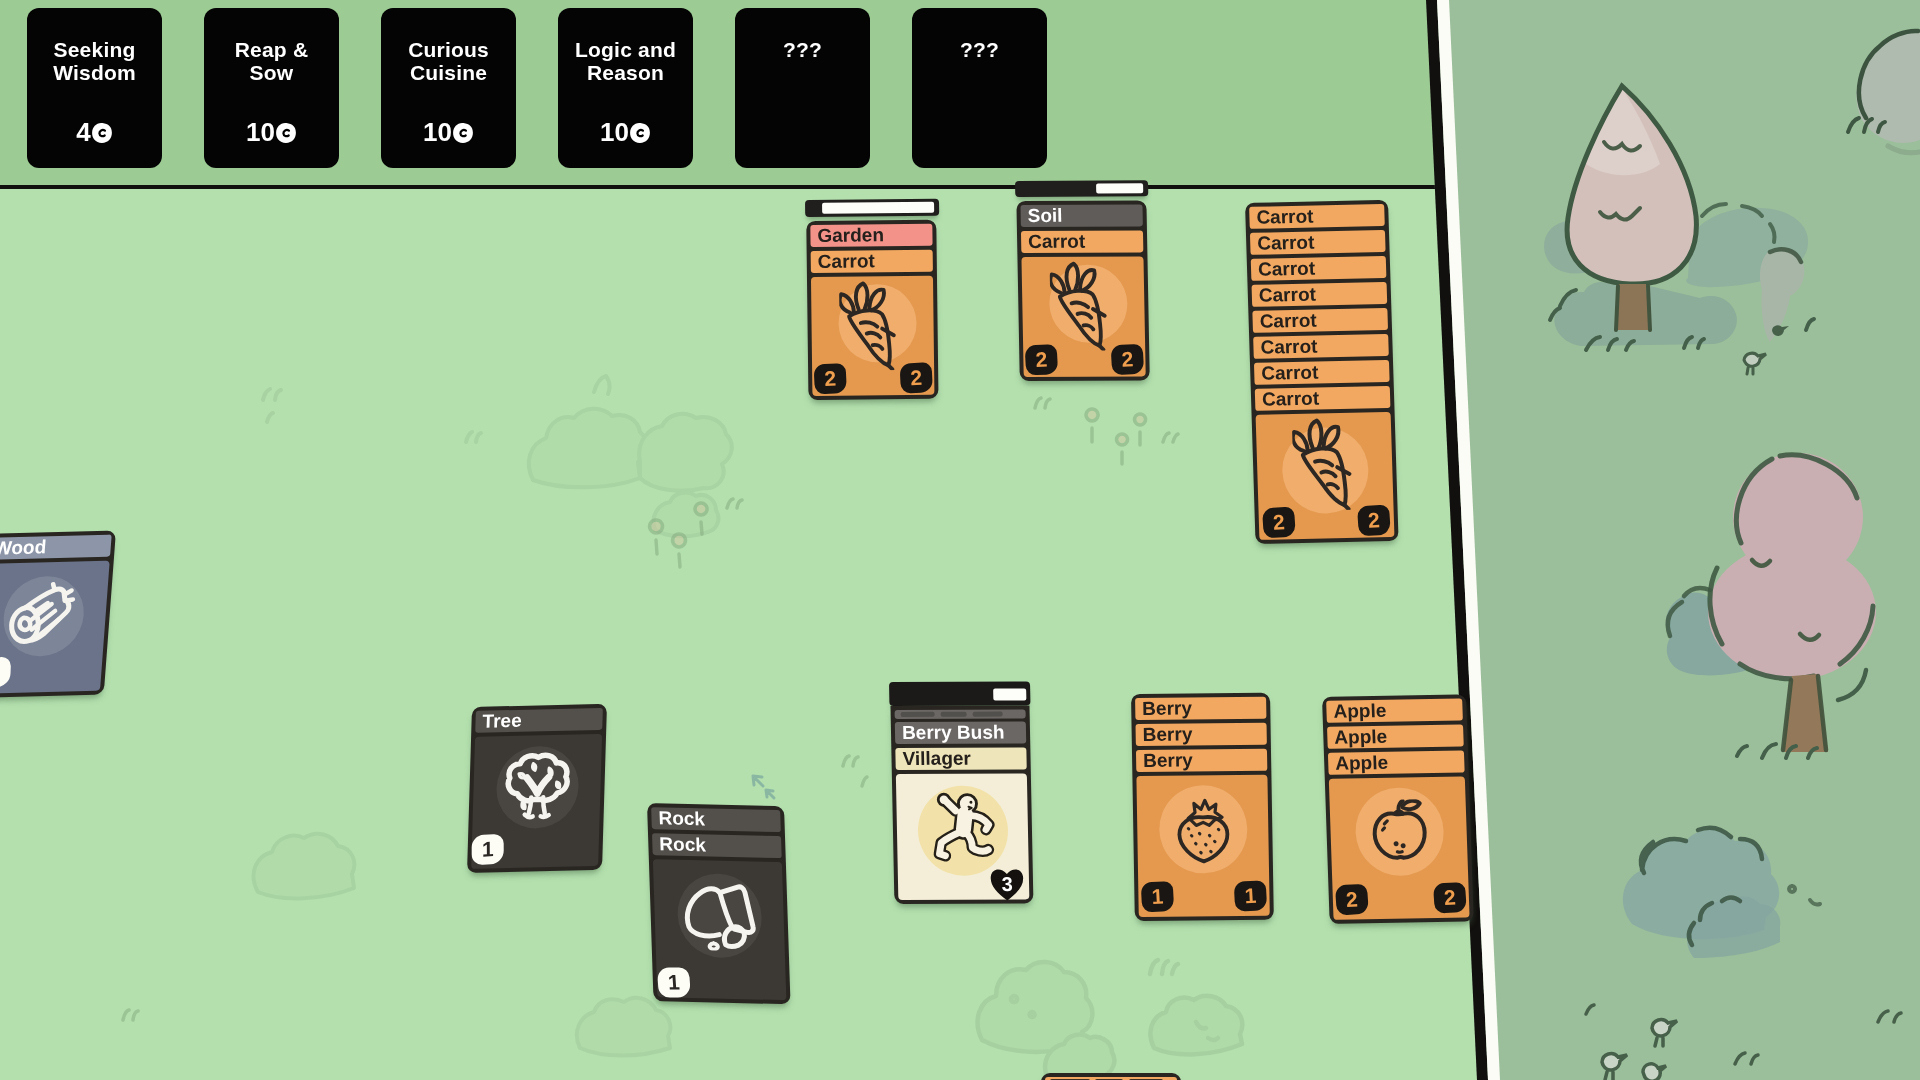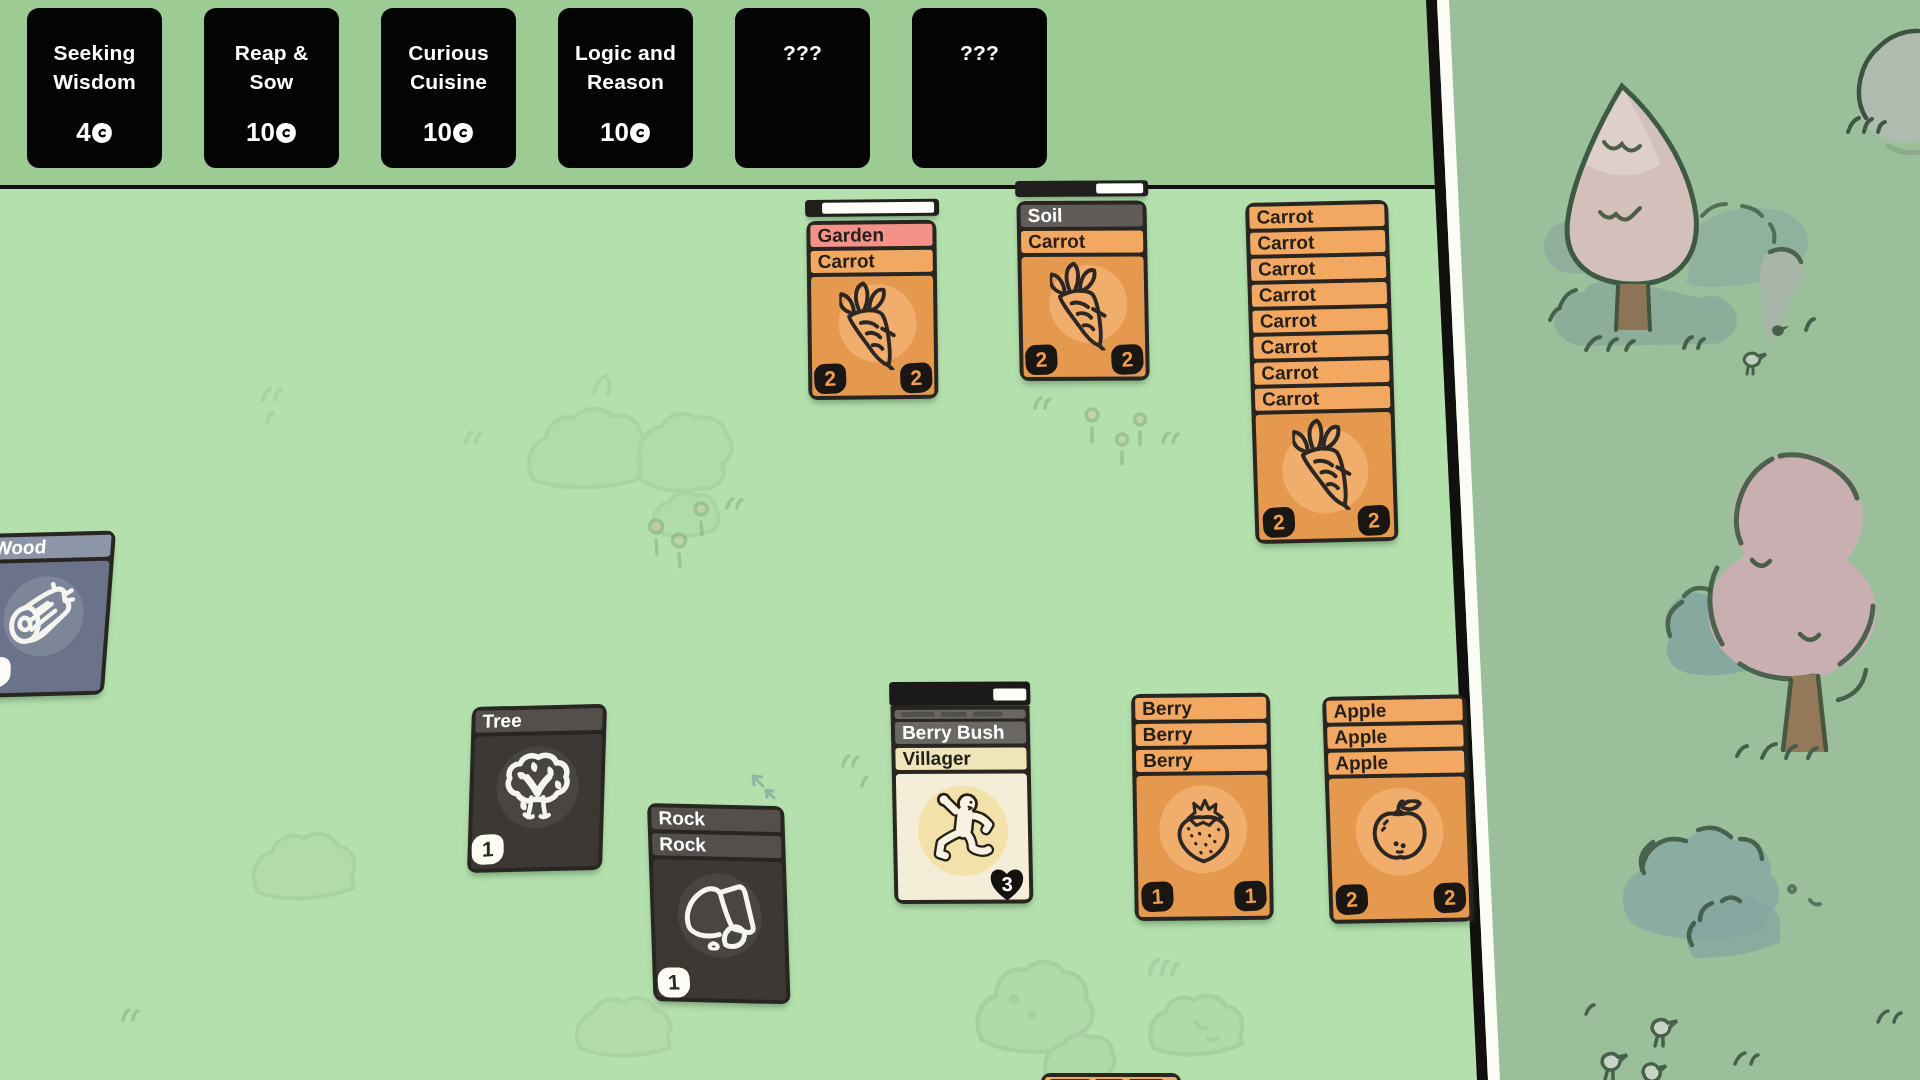--- a/index.html
+++ b/index.html
@@ -4,21 +4,21 @@
 <style>
   html,body{margin:0;padding:0;}
   *{-webkit-font-smoothing:antialiased;}
   #stage{position:relative;width:1920px;height:1080px;overflow:hidden;
     background:#9bbf9a;font-family:"Liberation Sans", sans-serif;}
   svg{display:block}
   .abs{position:absolute}
   
   .pack{position:absolute;top:8px;width:135px;height:160px;background:#040404;
     border-radius:12px;color:#fff;text-align:center}
-  .pack .t{margin-top:30px;font-weight:bold;font-size:21px;line-height:29px;letter-spacing:.2px}
+  .pack .t{margin-top:30px;font-weight:bold;font-size:21px;line-height:23px;letter-spacing:.2px}
   .pack .p{position:absolute;bottom:20px;left:0;width:100%;font-weight:bold;font-size:26px}
   .coin{display:inline-block;vertical-align:-3px}
   
   .stack{position:absolute;transform-origin:0 0}
   .bar{position:relative;background:#211f1d;border-radius:4px;
     box-shadow:0 5px 5px -2px rgba(74,112,74,.5)}
   .bar .fill{position:absolute;background:#fdfdfa;border-radius:2px}
   .card{position:relative;background:#292622;border-radius:9px;padding:4px;
     display:flex;flex-direction:column;gap:4px;
     box-shadow:0 5px 6px -2px rgba(74,112,74,.55)}

